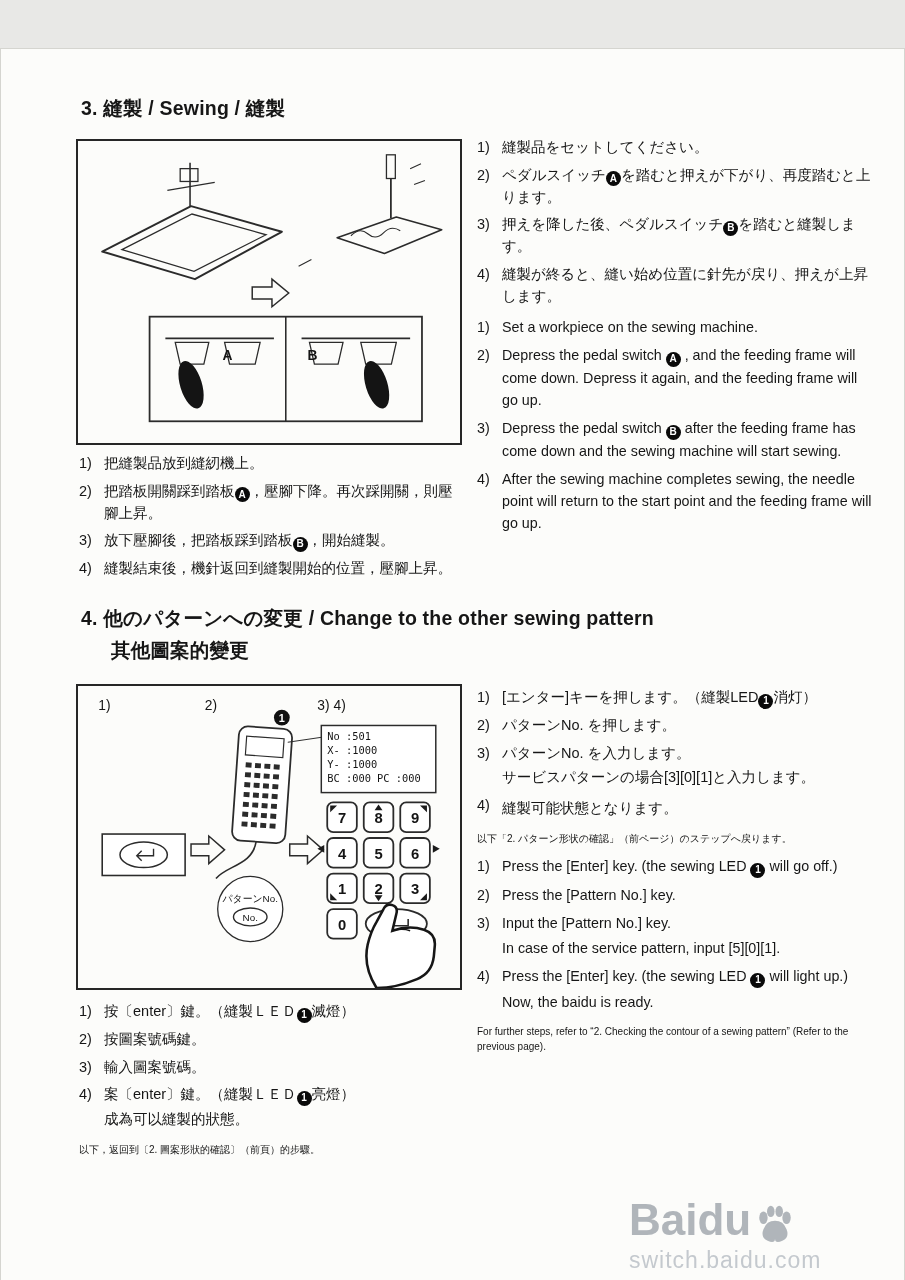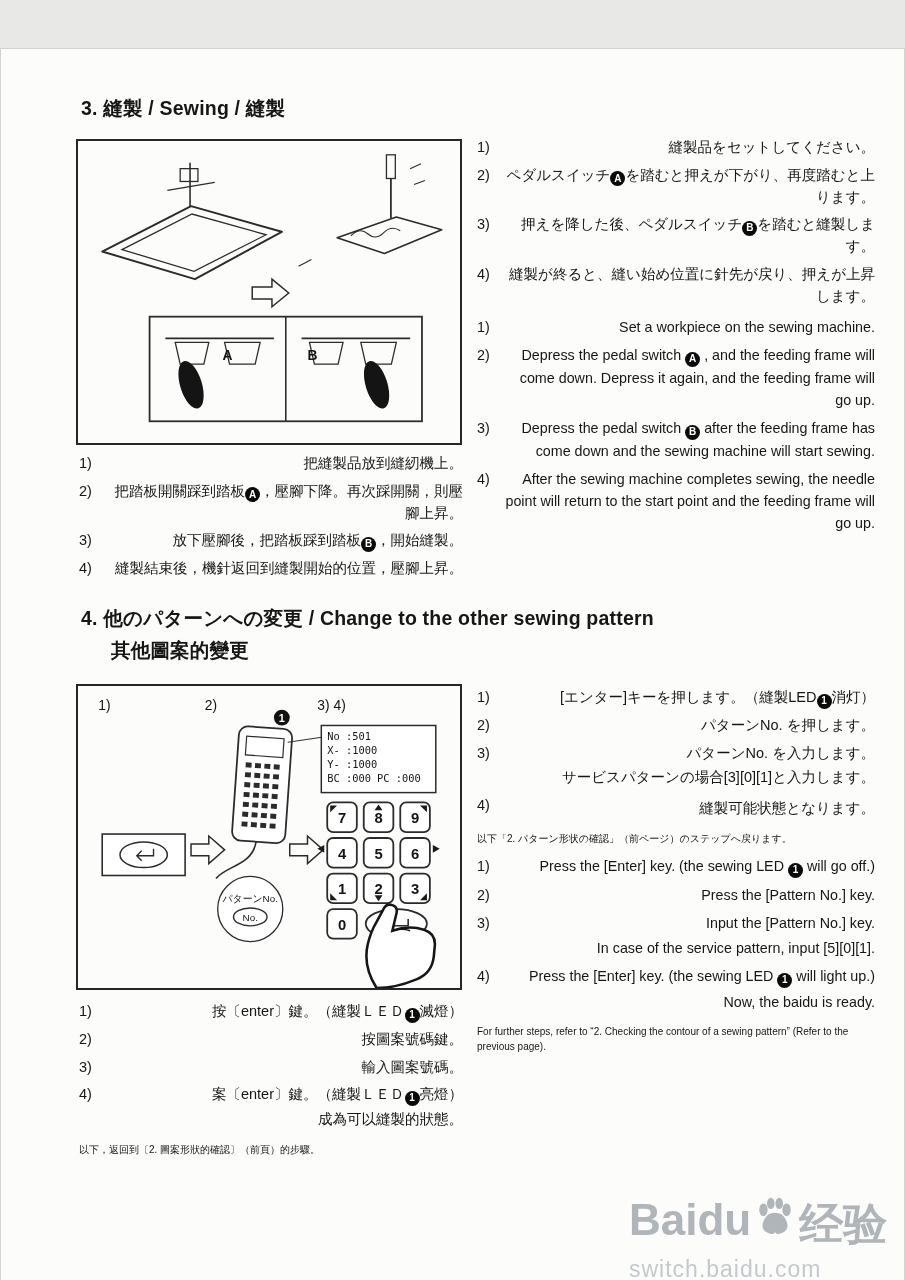--- a/index.html
+++ b/index.html
@@ -12,41 +12,41 @@
   }
   .title { position:absolute; font-size:19.5px; font-weight:700; letter-spacing:.2px; }
   .figure {
     position:absolute; width:386px; height:306px;
     border:2px solid #262626; background:#fcfcfa;
   }
   .figure svg { width:100%; height:100%; display:block; font-family:inherit; }
   .col-right { position:absolute; left:476px; width:398px; }
   .steps .step { display:flex; margin-bottom:6px; }
   .step .num { flex:0 0 25px; }
-  .step .txt { flex:1;text-align:right; }
+  .step .txt { flex:1; }
   .sub { margin-top:3px; }
   .jp { font-size:14.5px; line-height:1.5; }
   .en { font-size:14.3px; line-height:1.55; margin-top:9px; }
   .zh-steps { position:absolute; left:78px; width:384px; font-size:14.5px; line-height:1.5; }
   .note { margin-top:11px; font-size:10px; line-height:1.55; }
   .bdg {
     display:inline-flex; width:15px; height:15px; border-radius:50%;
     background:#0a0a0a; color:#fff; font-size:10px; font-weight:700;
     align-items:center; justify-content:center; vertical-align:-2px; line-height:1;
   }
   
   .key { fill:#fff; stroke:#2b2b2b; stroke-width:1.8; }
   .keytxt { font-size:15px; font-weight:700; text-anchor:middle; fill:#141414; }
   .fig-label { font-size:14px; fill:#141414; }
   .disp { font-family:"DejaVu Sans Mono",monospace; font-size:10.5px; fill:#141414; }
   .ab-label { font-size:14px; font-weight:700; fill:#141414; }
   .small-cjk { font-size:10px; fill:#141414; text-anchor:middle; }
   
   .wm { position:absolute; left:628px; top:1146px; color:rgba(125,134,144,.6); }
-  .wm-row { display:flex; align-items:flex-start; gap:3px; font-weight:700; font-size:44px; }
+  .wm-row { display:flex; align-items:flex-end; gap:3px; font-weight:700; font-size:44px; }
   .wm-url { font-size:23px; color:rgba(150,159,169,.55); margin-top:2px; letter-spacing:1px; }
   .pagenum { position:absolute; bottom:26px; left:0; width:100%; text-align:left; font-size:15px; letter-spacing:1px; }
 </style>
 </head>
 <body>
 
 <div class="page">
 
   <h2 class="title" style="left:80px;top:46px">3. 縫製 / Sewing / 縫製</h2>
 
@@ -320,20 +320,19 @@
       <span>Baidu</span>
       <svg width="42" height="42" viewBox="0 0 40 40">
         <g fill="rgba(125,134,144,.6)">
           <ellipse cx="9" cy="14" rx="4" ry="6"></ellipse>
           <ellipse cx="31" cy="14" rx="4" ry="6"></ellipse>
           <ellipse cx="16" cy="8" rx="3.6" ry="5.4"></ellipse>
           <ellipse cx="24" cy="8" rx="3.6" ry="5.4"></ellipse>
           <path d="M20,17 q8,0 11,8 q3,8 -4,11 q-7,3 -7,-2 q0,5 -7,2 q-7,-3 -4,-11 q3,-8 11,-8z"></path>
         </g>
       </svg>
-      <span>经验</span>
     </div>
     <div class="wm-url">switch.baidu.com</div>
   </div>
 
   <div class="pagenum">- 19 -</div>
 
 </div>
 
 </body></html>

